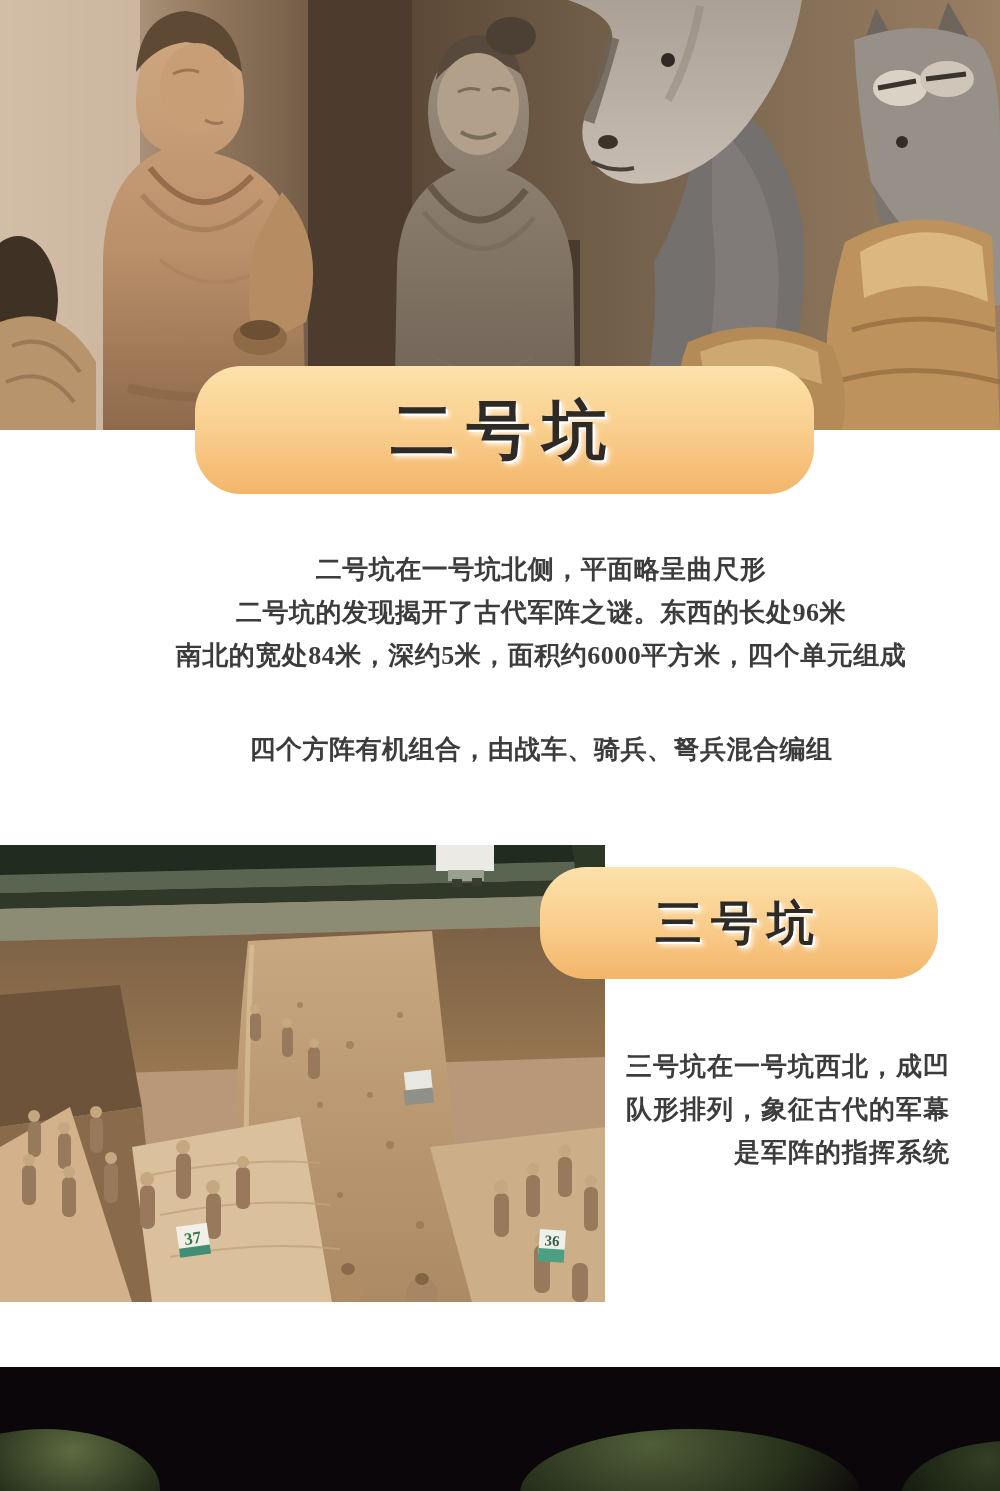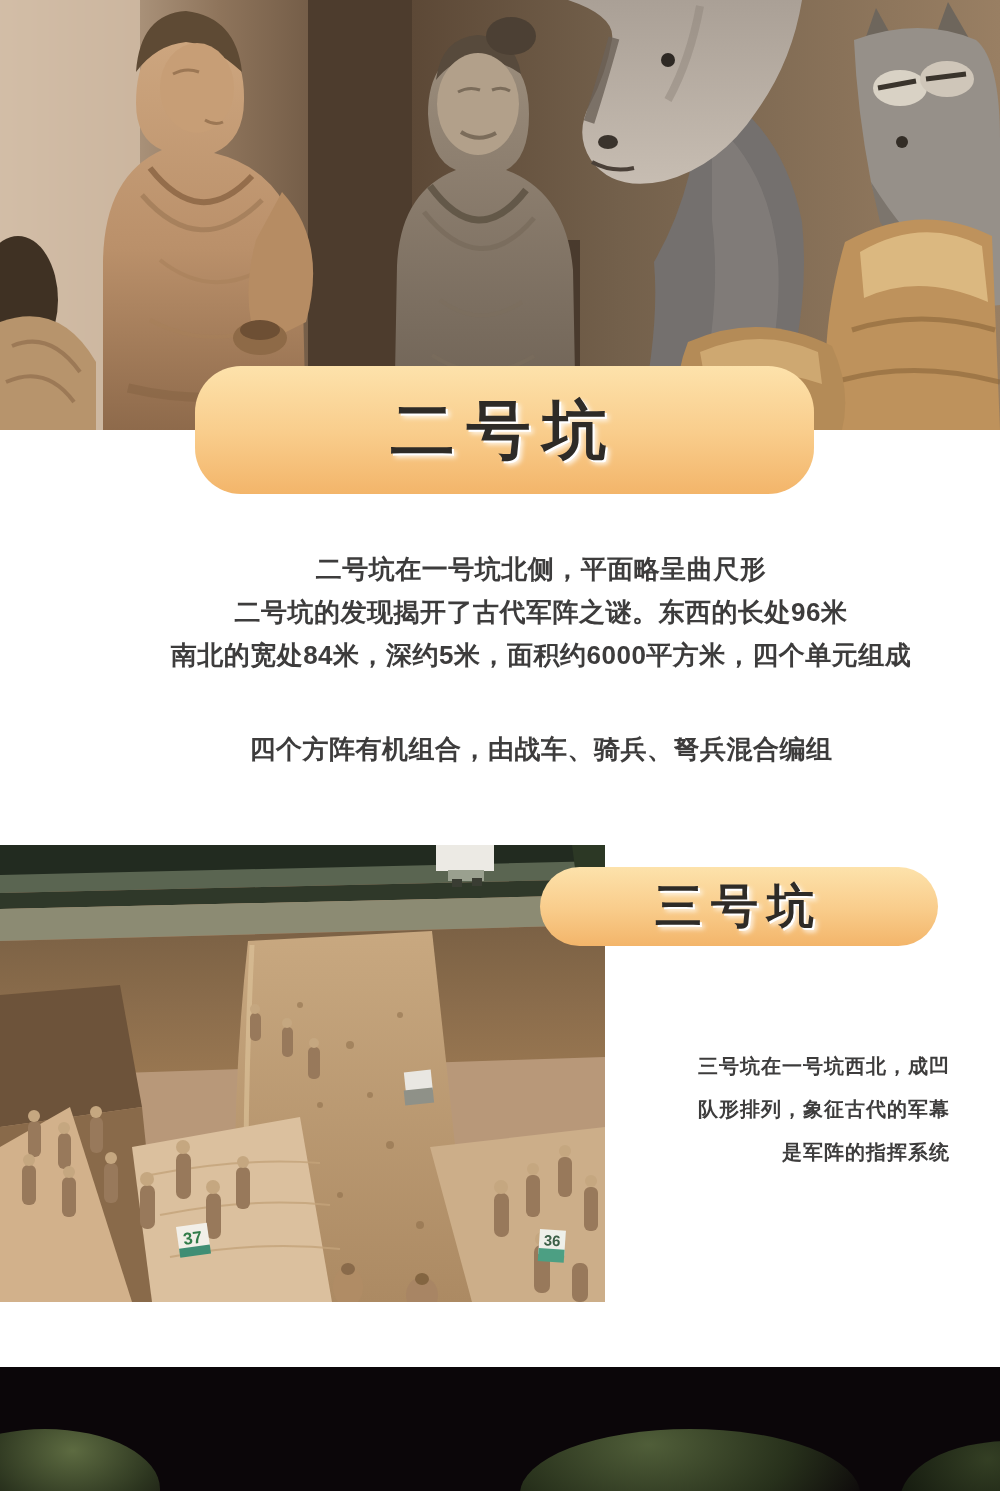--- a/index.html
+++ b/index.html
@@ -1,39 +1,39 @@
 <!DOCTYPE html>
 <html><head>
 <meta charset="utf-8">
 <style>
   html,body{margin:0;padding:0;background:#ffffff;}
   .page{
     position:relative;width:1000px;height:1491px;margin:0 auto;
     background:#ffffff;overflow:hidden;
-    font-family:Liberation Sans, sans-serif;
+    font-family:Liberation Serif, serif;
   }
   .photo{position:absolute;display:block;filter:blur(.6px) saturate(.96);}
   .photo--top{left:0;top:0;width:1000px;height:430px;}
   .photo--pit{left:0;top:845px;width:605px;height:457px;}
 
   .badge{
     position:absolute;display:flex;align-items:center;justify-content:center;
     background:linear-gradient(180deg,#fde2ab 0%,#f9cd8c 52%,#f3b56a 100%);
     border-radius:46px;
     color:#2e2b27;font-weight:bold;
     text-shadow:2px 2px 0 #ffffff,4px 4px 5px rgba(255,255,255,.85);
   }
   .badge--pit2{left:195px;top:366px;width:619px;height:128px;font-size:64px;letter-spacing:12px;}
-  .badge--pit3{left:540px;top:867px;width:398px;height:79px;font-size:47px;letter-spacing:9px;}
+  .badge--pit3{left:540px;top:867px;width:398px;height:112px;font-size:47px;letter-spacing:9px;}
 
   .para{position:absolute;color:#3d3c3c;font-weight:bold;padding-left:41px;}
   .para .line{white-space:nowrap;}
   .para--intro{left:0;top:548px;width:1000px;text-align:center;font-size:26px;line-height:43px;letter-spacing:.5px;}
   .para--detail{left:0;top:704px;width:1000px;text-align:center;font-size:26px;line-height:45px;letter-spacing:.5px;margin-top:23px;}
-  .para--pit3{right:50px;top:1045px;width:430px;text-align:right;font-size:20px;line-height:43px;letter-spacing:1px;}
+  .para--pit3{right:50px;top:1045px;width:430px;text-align:right;font-size:26px;line-height:43px;letter-spacing:1px;}
 
   .footer{
     position:absolute;left:0;top:1367px;width:1000px;height:124px;
     background:#0b0609;overflow:hidden;
   }
   .footer .mound{position:absolute;border-radius:50%;}
   .mound--left{
     left:-70px;bottom:-58px;width:230px;height:120px;
     background:radial-gradient(ellipse at 62% 18%,#5d6b41 0%,#2c351f 42%,#0b0609 78%);
   }

